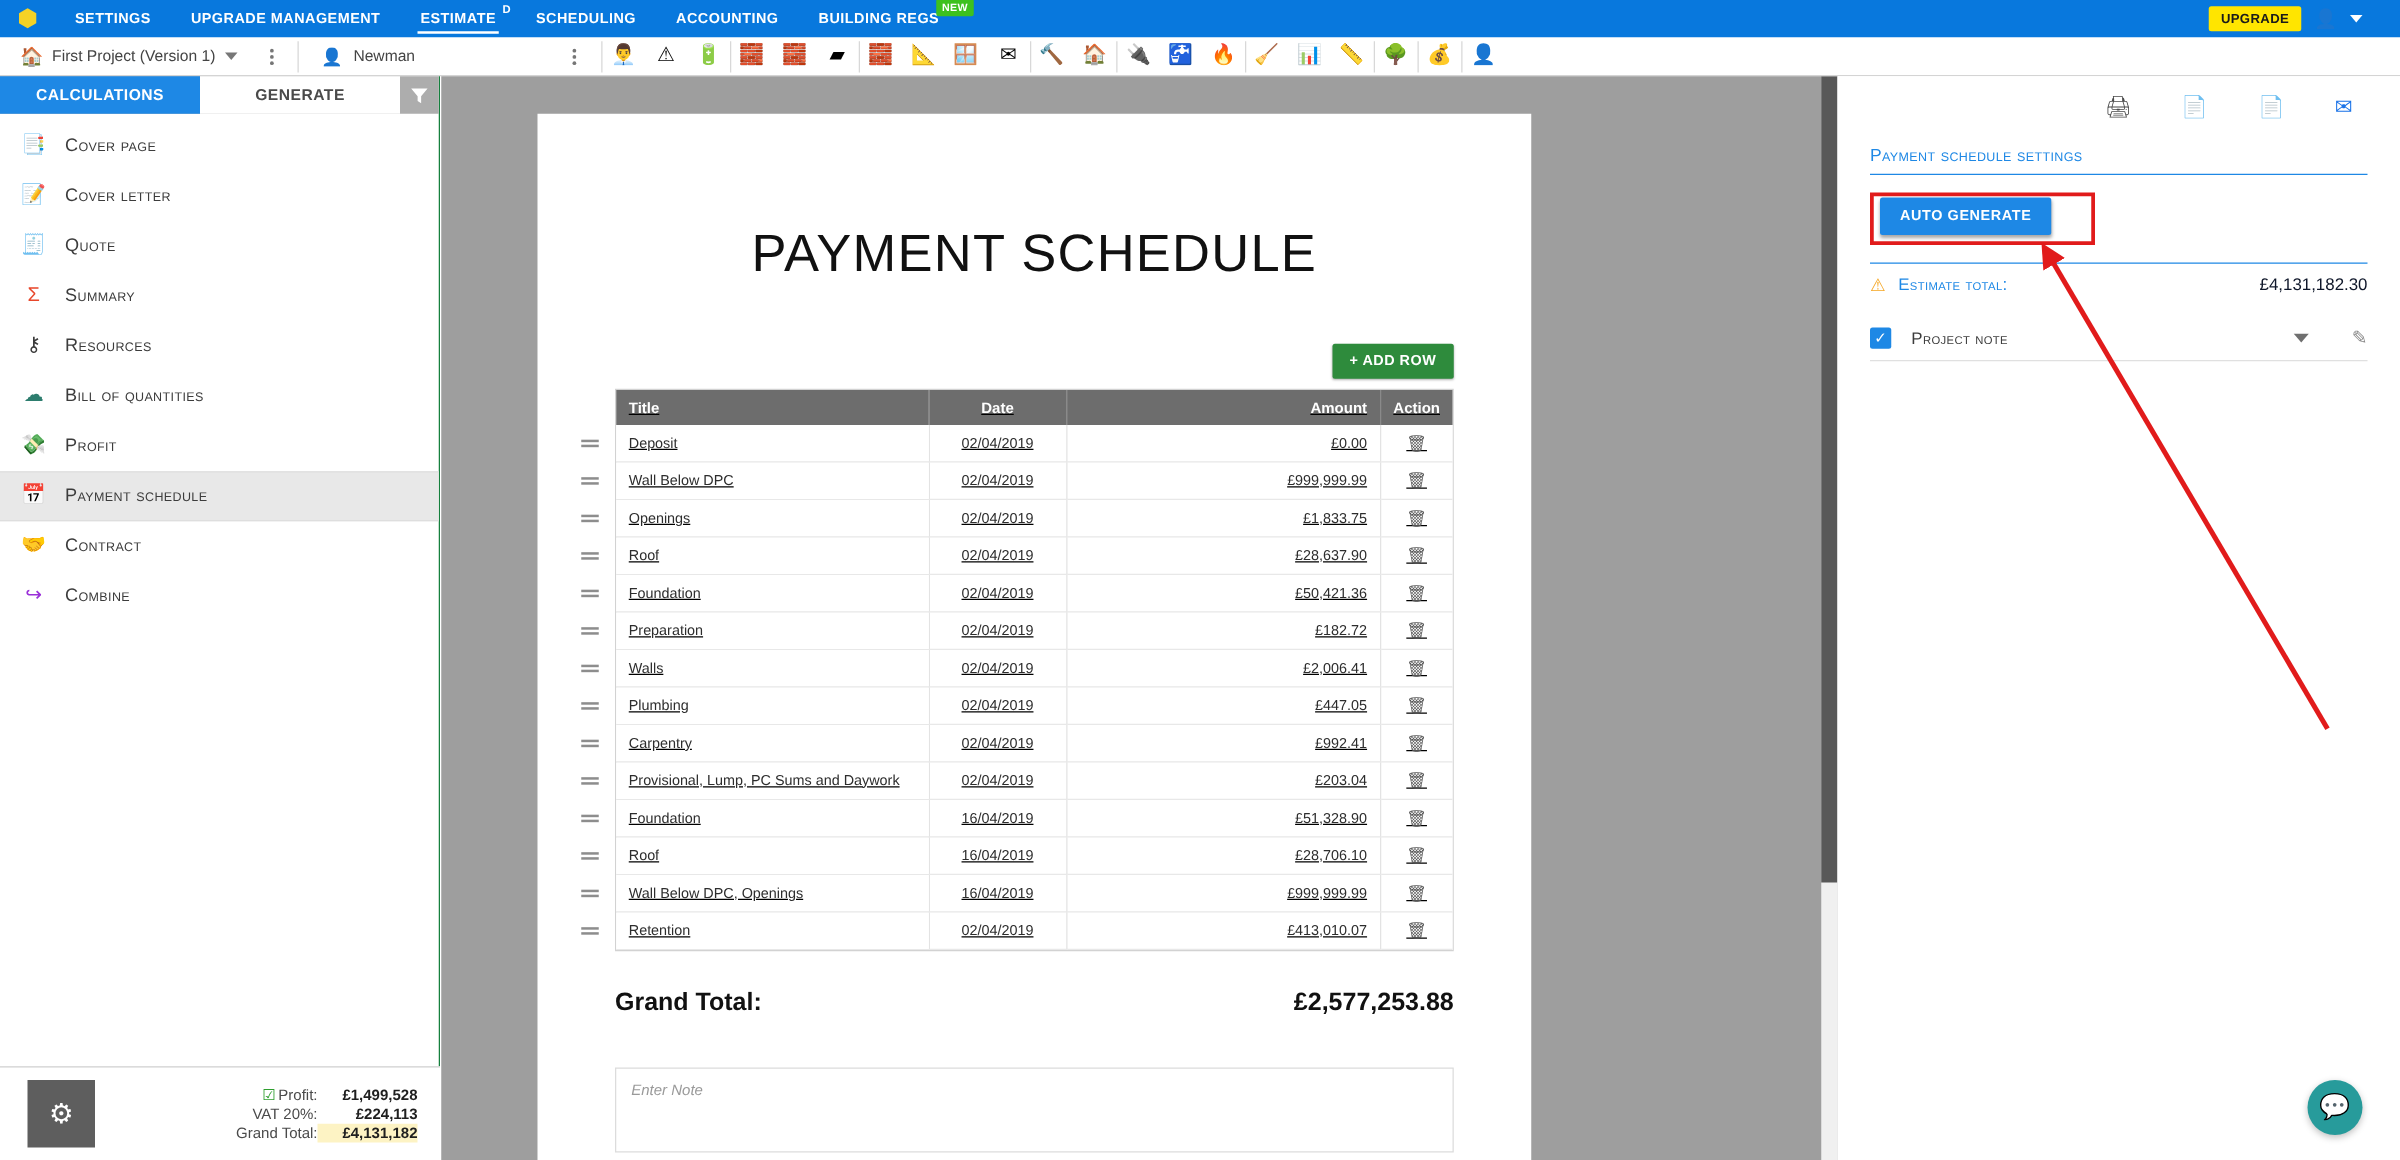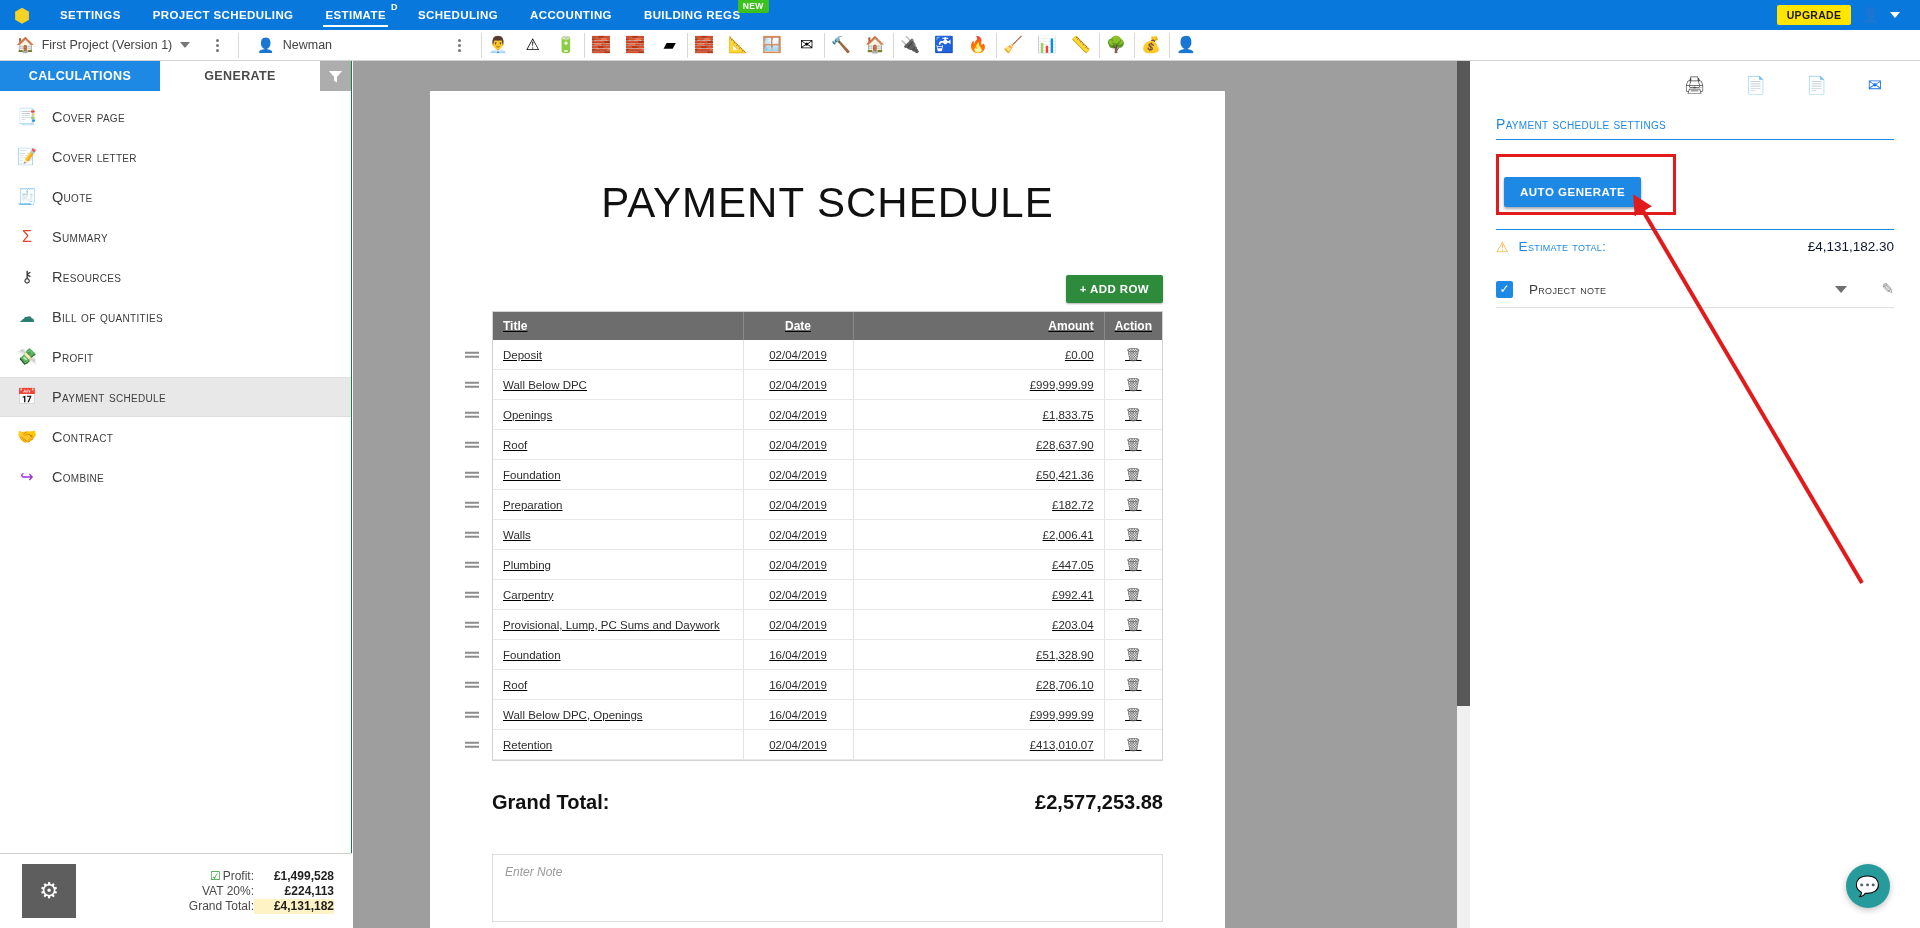--- a/index.html
+++ b/index.html
@@ -30,21 +30,21 @@
   .nav-sup {
     position: absolute; top: 2px; right: 4px;
     font-size: 9px; font-weight: bold; color: #fff;
   }
   .badge-new {
     position: absolute; top: -1px; right: -12px;
     background: #3dc11e; color: #fff; font-size: 8.5px; font-weight: bold;
     padding: 2px 5px; border-radius: 2px; letter-spacing: .3px;
   }
   .topnav-right {
-    margin-left: auto; display: flex; align-items: center; gap: 10px; padding-right: 20px;
+    margin-left: auto; display: flex; align-items: center; gap: 10px; padding-right: 30px;
   }
   .upgrade-btn {
     background: #ffe500; color: #1a1a1a; font-size: 10.5px; font-weight: bold;
     padding: 4px 10px; border-radius: 2px; letter-spacing: .3px; cursor: pointer;
   }
   .user-ico { color: #fff; font-size: 15px; cursor: pointer; }
   .caret-down {
     width: 0; height: 0; border-left: 5px solid transparent;
     border-right: 5px solid transparent; border-top: 6px solid #fff; cursor: pointer;
   }
@@ -187,21 +187,21 @@
   }
   .rp-icons { display: flex; justify-content: flex-end; gap: 40px; padding: 16px 12px 0 0; }
   .rp-ico { font-size: 17px; cursor: pointer; line-height: 1; }
   .rp-title {
     margin-top: 22px; font-size: 14px; color: #1e88e5; letter-spacing: .3px;
     font-variant: small-caps; text-transform: lowercase; padding-bottom: 7px;
     border-bottom: 1px solid #1e88e5;
   }
   .rp-title::first-letter { text-transform: uppercase; }
   .autogen-hl {
-    margin-top: 14px; border: 3px solid #e11b1b; display: inline-block; padding: 20px 32px 5px 5px;
+    margin-top: 14px; border: 3px solid #e11b1b; display: inline-block; padding: 1px 32px 5px 5px;
   }
   .autogen-btn {
     background: #1e88e5; color: #fff; font-size: 11.5px; font-weight: bold;
     letter-spacing: .5px; padding: 9px 16px; border-radius: 2px; cursor: pointer;
     box-shadow: 0 2px 3px rgba(0,0,0,.35); display: inline-block;
   }
   .est-row {
     margin-top: 14px; display: flex; align-items: center; gap: 10px;
     border-top: 1px solid #1e88e5; padding-top: 9px;
   }
@@ -251,21 +251,21 @@
 
   <div class="topnav">
     <div class="logo-box">
       <span class="logo-glyph">⬢</span>
     </div>
     <div class="nav-items" id="nav-items">
         <div class="nav-item">
           <span>SETTINGS</span>
         </div>
         <div class="nav-item">
-          <span>PROJECT SCHEDULING</span>
+          <span>UPGRADE MANAGEMENT</span>
         </div>
         <div class="nav-item active">
           <span>ESTIMATE</span>
           <span class="nav-sup">D</span>
         </div>
         <div class="nav-item">
           <span>SCHEDULING</span>
         </div>
         <div class="nav-item">
           <span>ACCOUNTING</span>

